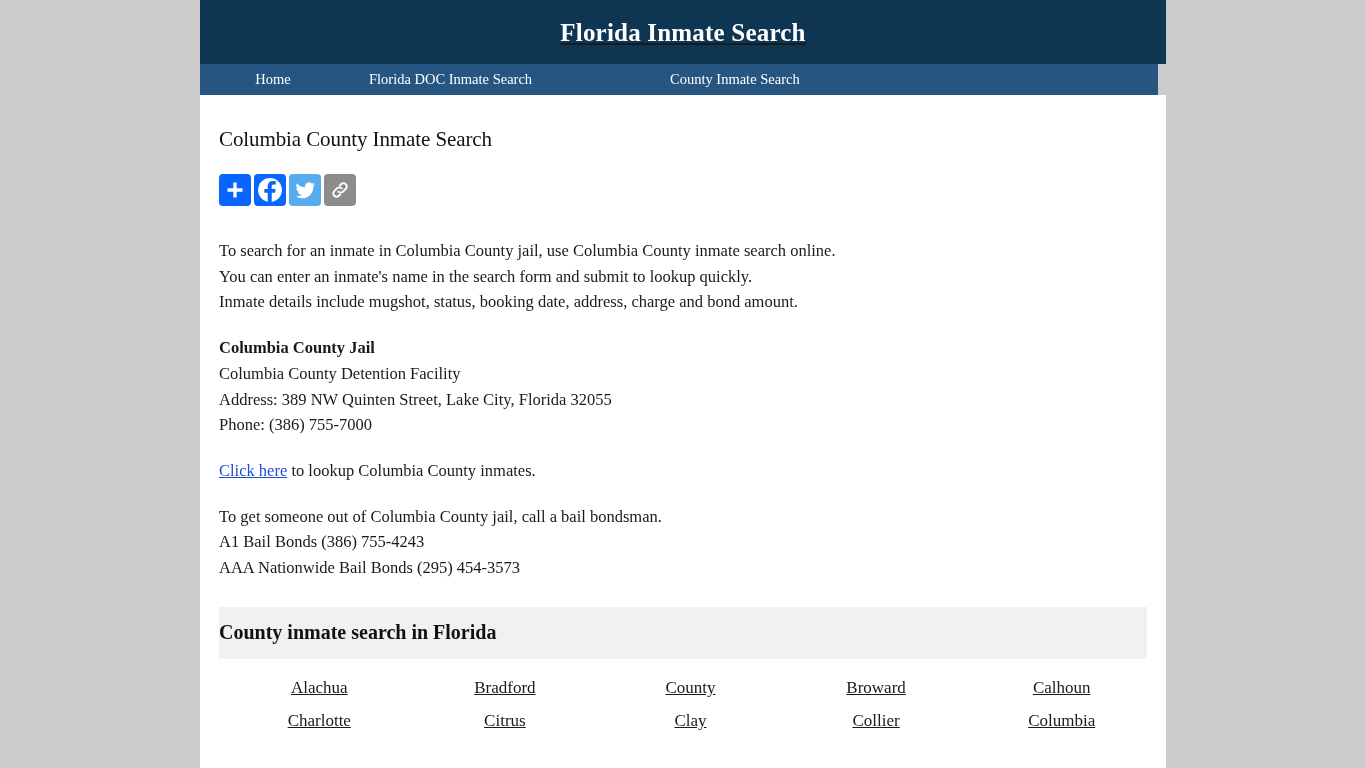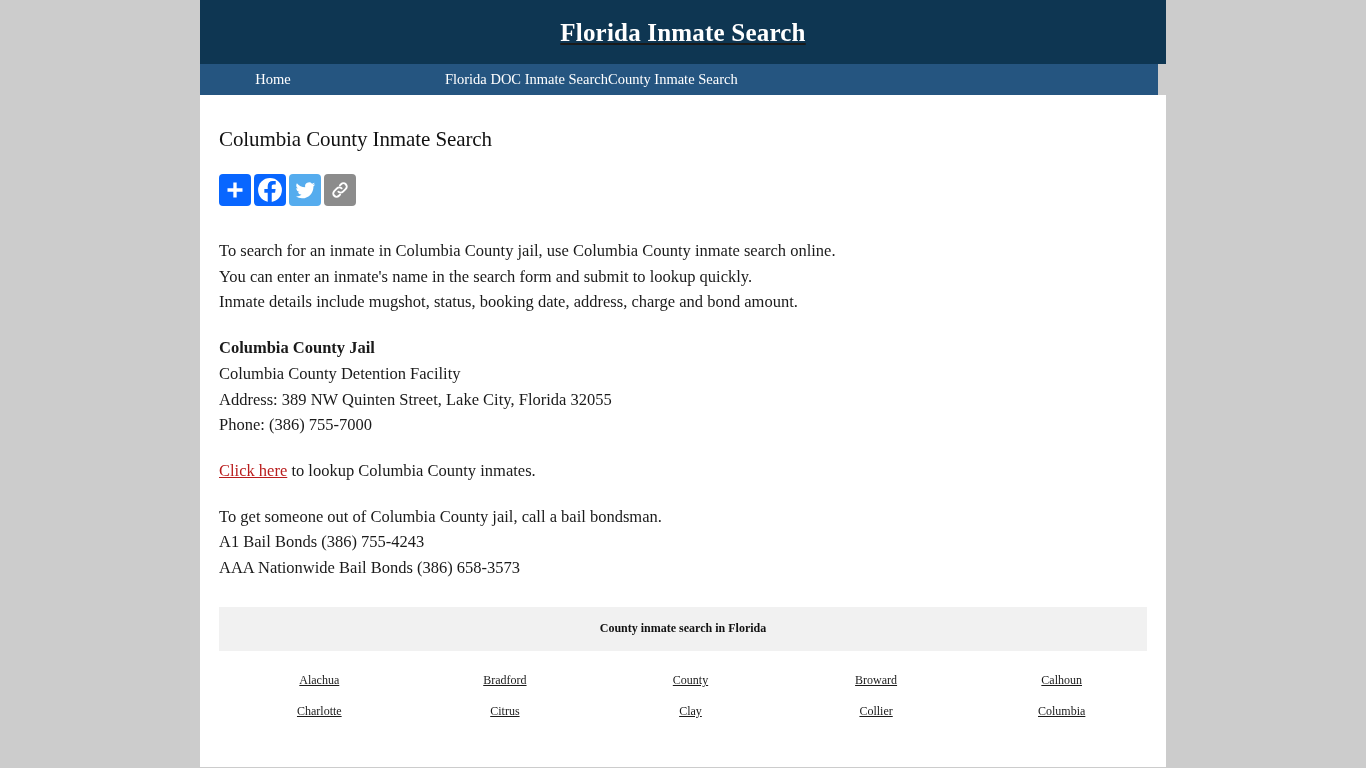--- a/index.html
+++ b/index.html
@@ -43,32 +43,33 @@
   }
 
   
   .site-nav {
     background: #255580;
     height: 31px;
     display: flex;
     align-items: center;
     padding-left: 8px;
     width: 958px;
+    gap: 31px;
   }
   .nav-item {
     color: #ffffff;
     font-family: "Liberation Serif", "DejaVu Serif", serif;
     font-size: 14.5px;
     text-decoration: none;
     display: block;
     line-height: 31px;
     white-space: nowrap;
   }
   .nav-item.nav-home { width: 130px; text-align: center; }
-  .nav-item.nav-doc  { width: 270px; text-align: right; }
+  .nav-item.nav-doc  { width: 270px; text-align: left; }
   .nav-item.nav-county { width: 250px; text-align: left; }
 
   
   .content {
     background: #ffffff;
     min-height: 672px;
     padding: 0 19px 30px 19px;
   }
 
   h1.page-title {
@@ -110,51 +111,51 @@
   }
   .body-line {
     font-size: 16.5px;
     line-height: 25.7px;
     color: #1a1a1a;
   }
   .para-gap { margin-top: 20px; }
   .bold-line { font-weight: bold; }
 
   a.inline-link {
-    color: #b91c1c;
+    color: #1d4ed8;
     text-decoration: underline;
   }
 
   
   .county-table {
     margin-top: 26px;
     width: 928px;
     border-collapse: collapse;
     table-layout: fixed;
   }
   .county-table thead th {
     background: #f1f1f1;
     font-family: "Liberation Serif", "DejaVu Serif", serif;
     font-weight: bold;
-    font-size: 12px;
+    font-size: 20px;
     color: #111111;
     padding: 14px 0 15px 0;
-    text-align: center;
+    text-align: left;
     border: none;
   }
   .county-table tbody td {
     padding: 6px 0 7px 0;
     font-size: 15.5px;
     text-align: center;
     border: none;
   }
   .county-table tbody td a {
     color: #1a1a1a;
     text-decoration: underline;
-    font-size: 12px;
+    font-size: 17px;
     margin-left: 15px;
   }
   .county-spacer td { height: 11px; padding: 0; }
 </style>
 </head>
 <body>
 
 <div class="page-wrap">
 
   <div class="site-header">
@@ -216,21 +217,21 @@
       <div class="body-line">Phone: (386) 755-7000</div>
     </div>
 
     <div class="body-block para-gap">
       <div class="body-line"><a class="inline-link" href="#">Click here</a><span> to lookup Columbia County inmates.</span></div>
     </div>
 
     <div class="body-block para-gap">
       <div class="body-line">To get someone out of Columbia County jail, call a bail bondsman.</div>
       <div class="body-line">A1 Bail Bonds (386) 755-4243</div>
-      <div class="body-line">AAA Nationwide Bail Bonds (386) 658-3573</div>
+      <div class="body-line">AAA Nationwide Bail Bonds (295) 454-3573</div>
     </div>
 
     <table class="county-table">
       <thead>
         <tr>
           <th colspan="5">County inmate search in Florida</th>
         </tr>
       </thead>
       <tbody>
         <tr class="county-spacer">

